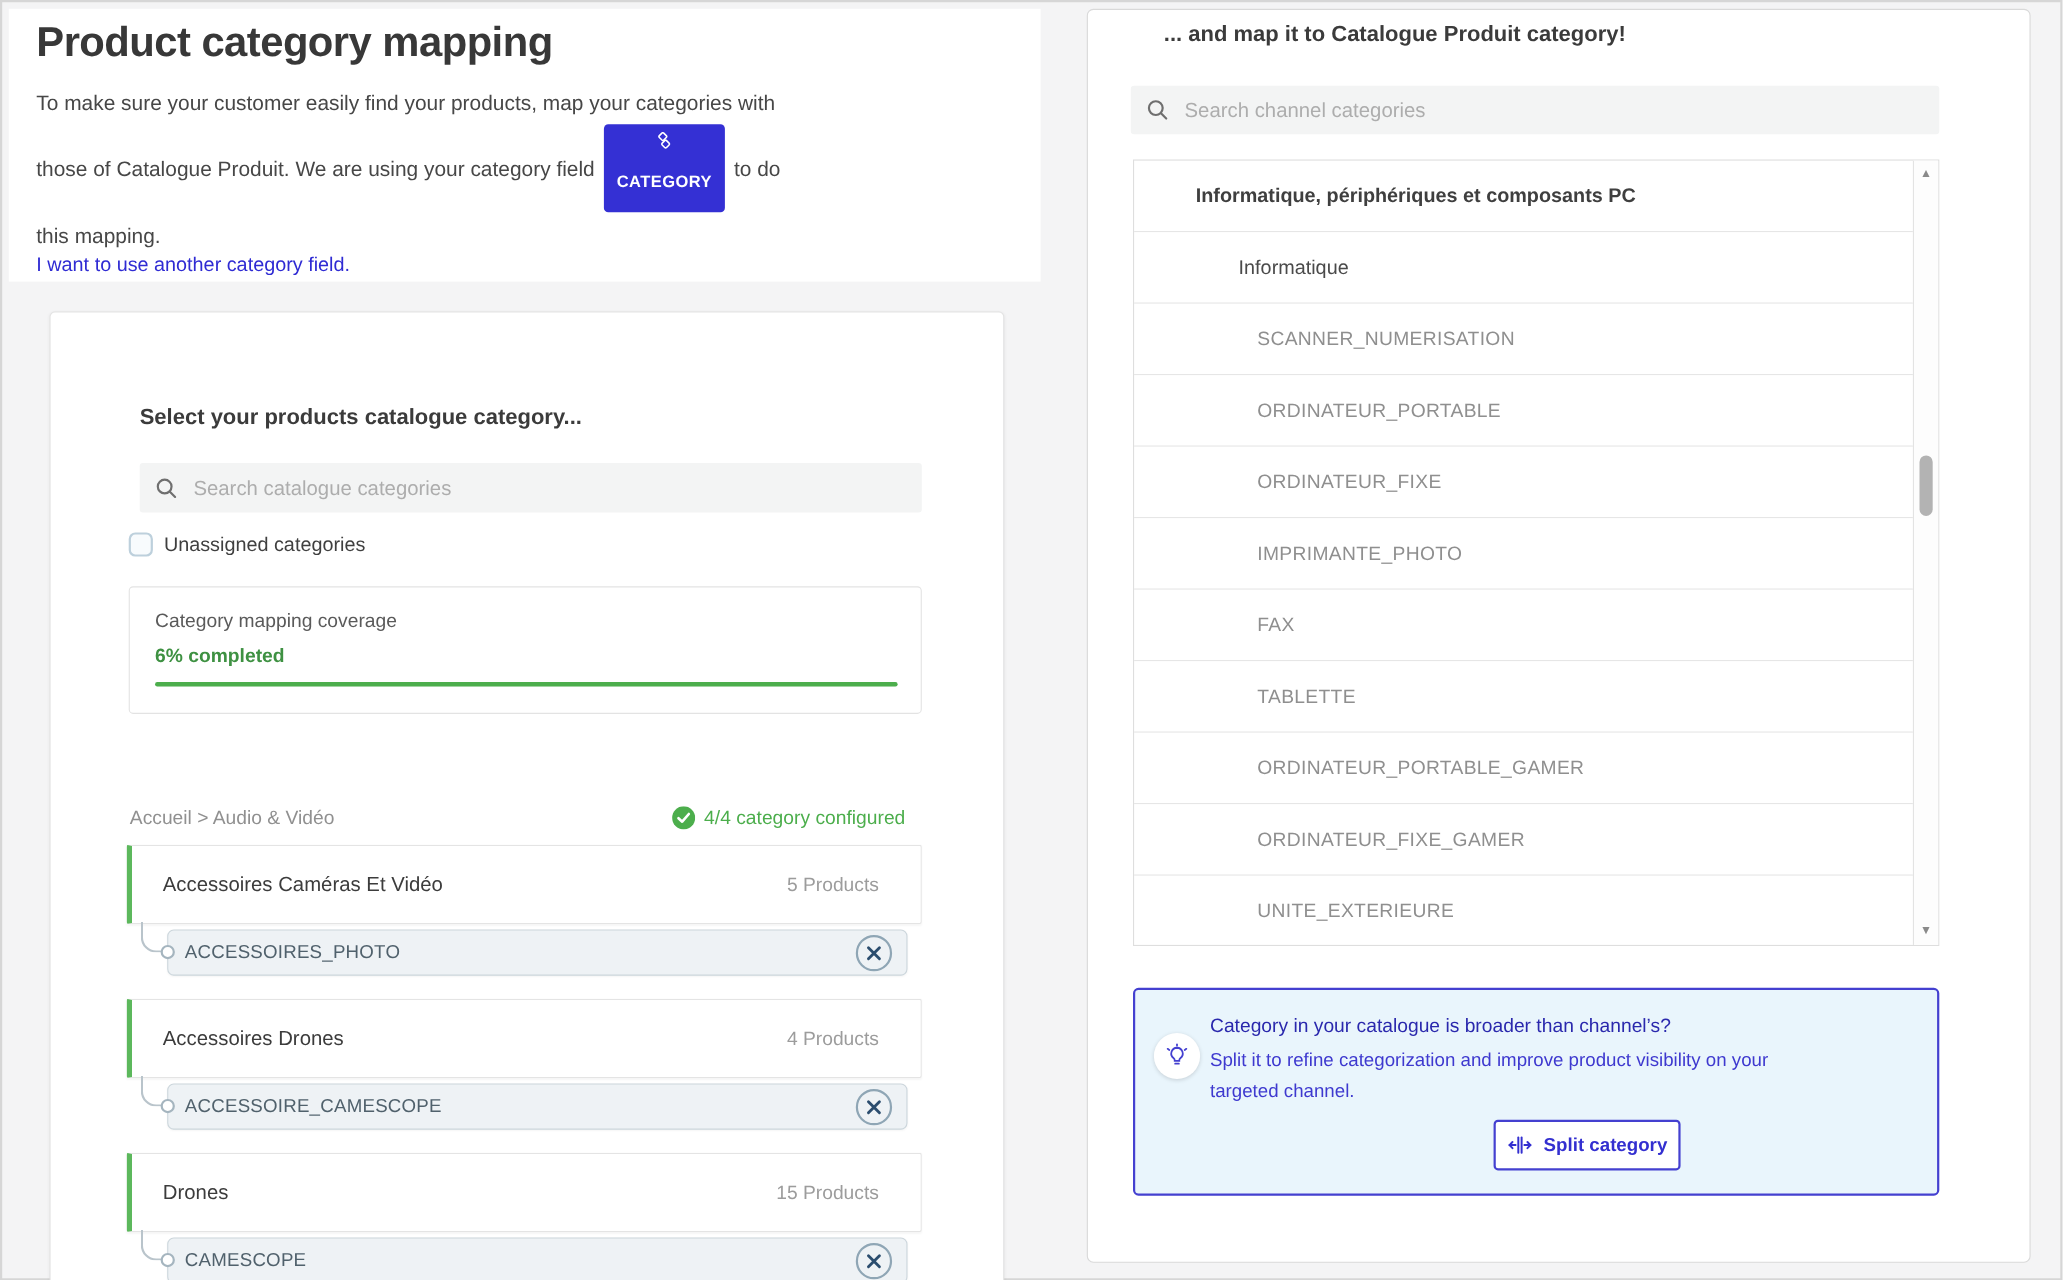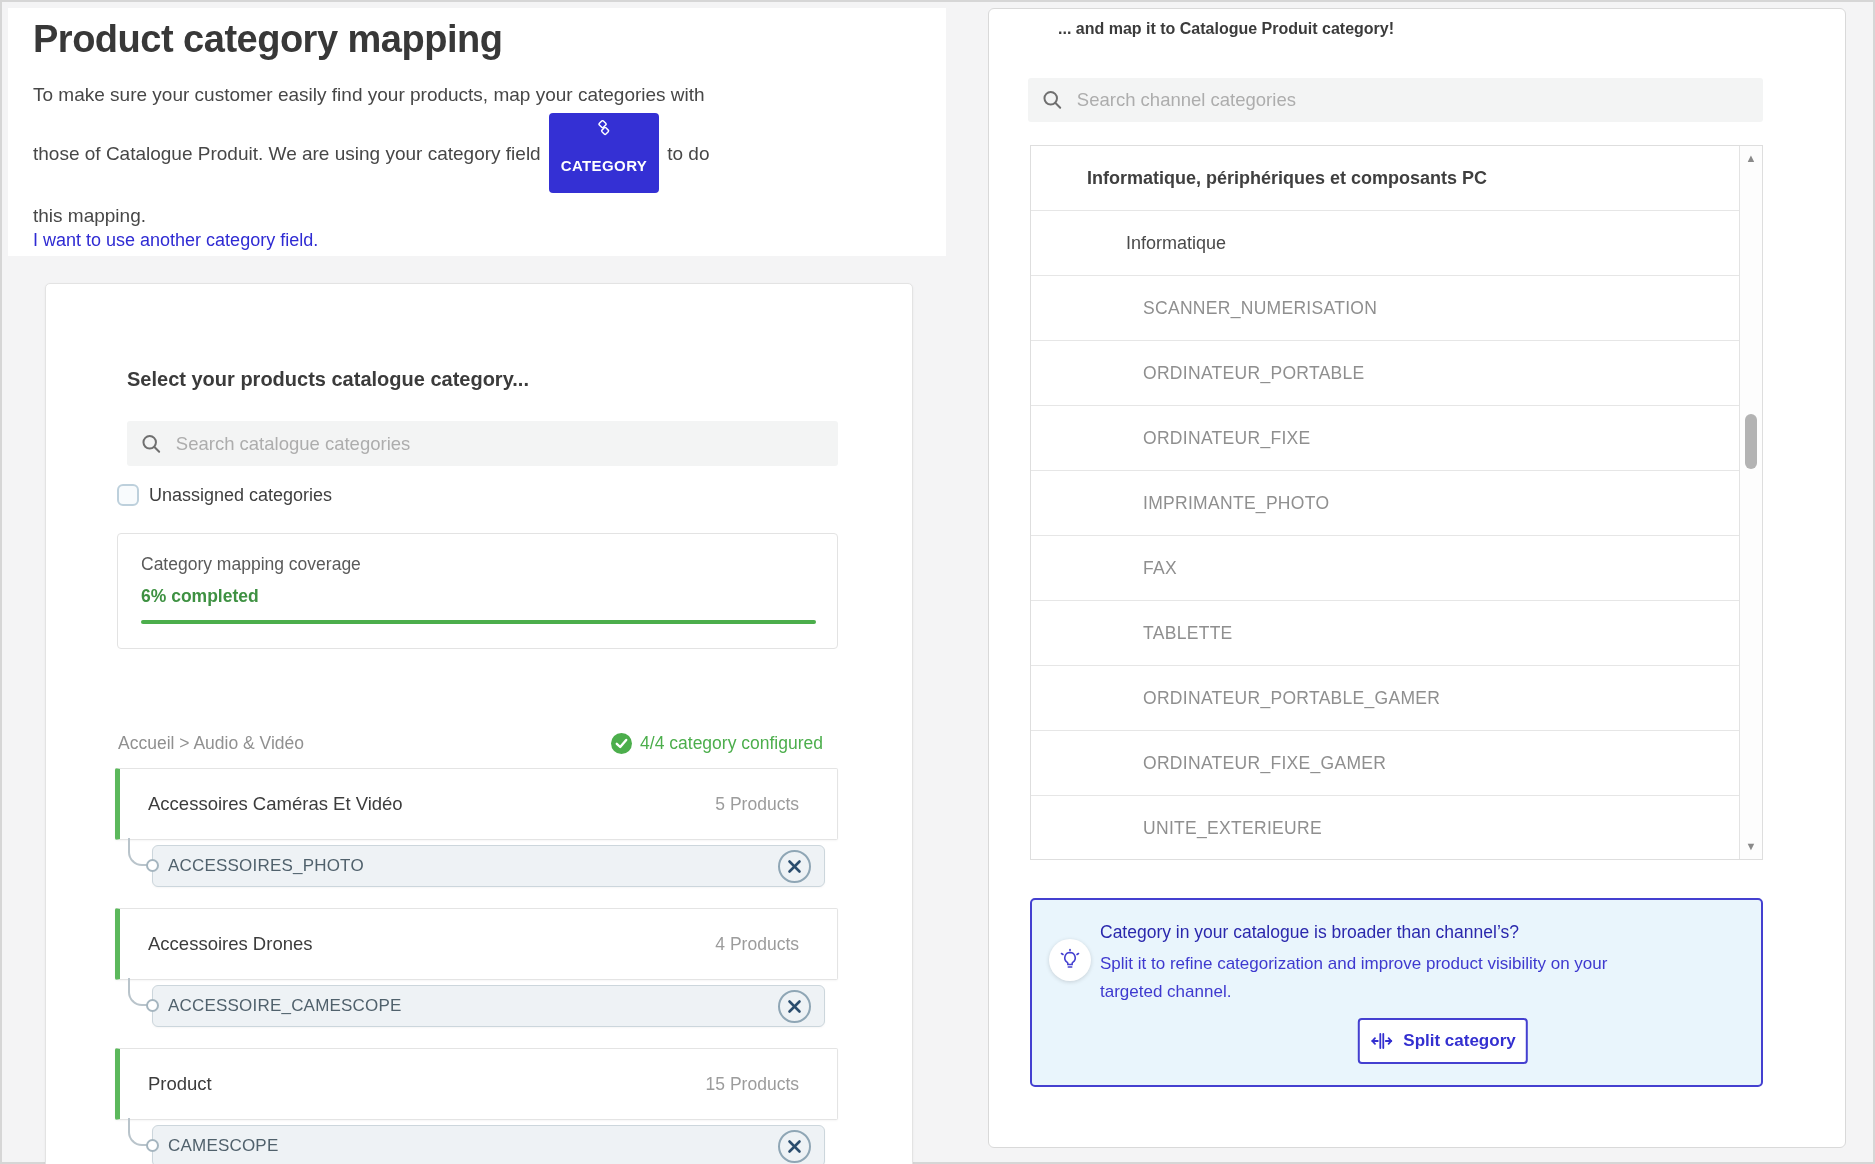--- a/index.html
+++ b/index.html
@@ -37,21 +37,21 @@
   .gname{font-size:18.5px;color:#3c3c3c;}
   .gcount{font-size:17.5px;color:#9c9c9c;}
   .connector{position:absolute;left:13px;top:70px;width:24px;height:26px;border-left:2px solid #b9c4cb;border-bottom:2px solid #b9c4cb;border-bottom-left-radius:14px;}
   .cdot{position:absolute;left:31px;top:91px;width:9px;height:9px;border:2px solid #a5b5bf;border-radius:50%;background:#fff;z-index:2;}
   .chip{position:absolute;left:37px;top:77px;width:673px;height:42px;background:#eef2f5;border:1px solid #ccd6dc;border-radius:6px;box-sizing:border-box;display:flex;align-items:center;box-shadow:0 1px 2px rgba(0,0,0,.04);}
   .chip-label{padding-left:15px;font-size:17px;color:#50616c;letter-spacing:.2px;}
   .chip-x{position:absolute;right:13px;top:4px;width:33px;height:33px;border-radius:50%;border:2px solid #8fa6b5;background:transparent;display:flex;align-items:center;justify-content:center;cursor:pointer;padding:0;}
 
   
   .rcard{position:absolute;left:988px;top:8px;width:858px;height:1140px;background:#fff;border:1px solid #d9d9d9;border-radius:6px;box-sizing:border-box;}
-  .rheading{position:absolute;left:1058px;top:20px;font-size:16px;font-weight:bold;color:#3b3b3b;}
+  .rheading{position:absolute;left:1058px;top:20px;font-size:20px;font-weight:bold;color:#3b3b3b;}
   .clist{position:absolute;left:1030px;top:145px;width:733px;height:715px;border:1px solid #dedede;box-sizing:border-box;background:#fff;}
   .cat-rows{position:absolute;left:0;top:0;right:23px;bottom:0;}
   .cat-row{height:65px;display:flex;align-items:center;border-bottom:1px solid #e6e6e6;box-sizing:border-box;cursor:pointer;}
   .cat-row:last-child{border-bottom:none;}
   .cat-row.lvl1{padding-left:56px;}
   .cat-row.lvl1 span{font-weight:bold;font-size:18px;color:#3f3f3f;}
   .cat-row.lvl2{padding-left:95px;}
   .cat-row.lvl2 span{font-size:18px;color:#4a4a4a;}
   .cat-row.lvl3{padding-left:112px;}
   .cat-row.lvl3 span{font-size:17.5px;color:#8f8f8f;letter-spacing:.3px;}
@@ -150,21 +150,21 @@
           <button class="chip-x">
             <svg width="15" height="15" viewBox="0 0 15 15" stroke="#2b4d6e" stroke-width="2.6" stroke-linecap="round">
               <line x1="2.5" y1="2.5" x2="12.5" y2="12.5"></line>
               <line x1="12.5" y1="2.5" x2="2.5" y2="12.5"></line>
             </svg>
           </button>
         </div>
       </div>
       <div class="group" style="top: 1048px;">
         <div class="gcard">
-          <span class="gname">Product</span>
+          <span class="gname">Drones</span>
           <span class="gcount">15 Products</span>
         </div>
         <div class="connector"></div>
         <div class="cdot"></div>
         <div class="chip">
           <span class="chip-label">CAMESCOPE</span>
           <button class="chip-x">
             <svg width="15" height="15" viewBox="0 0 15 15" stroke="#2b4d6e" stroke-width="2.6" stroke-linecap="round">
               <line x1="2.5" y1="2.5" x2="12.5" y2="12.5"></line>
               <line x1="12.5" y1="2.5" x2="2.5" y2="12.5"></line>

